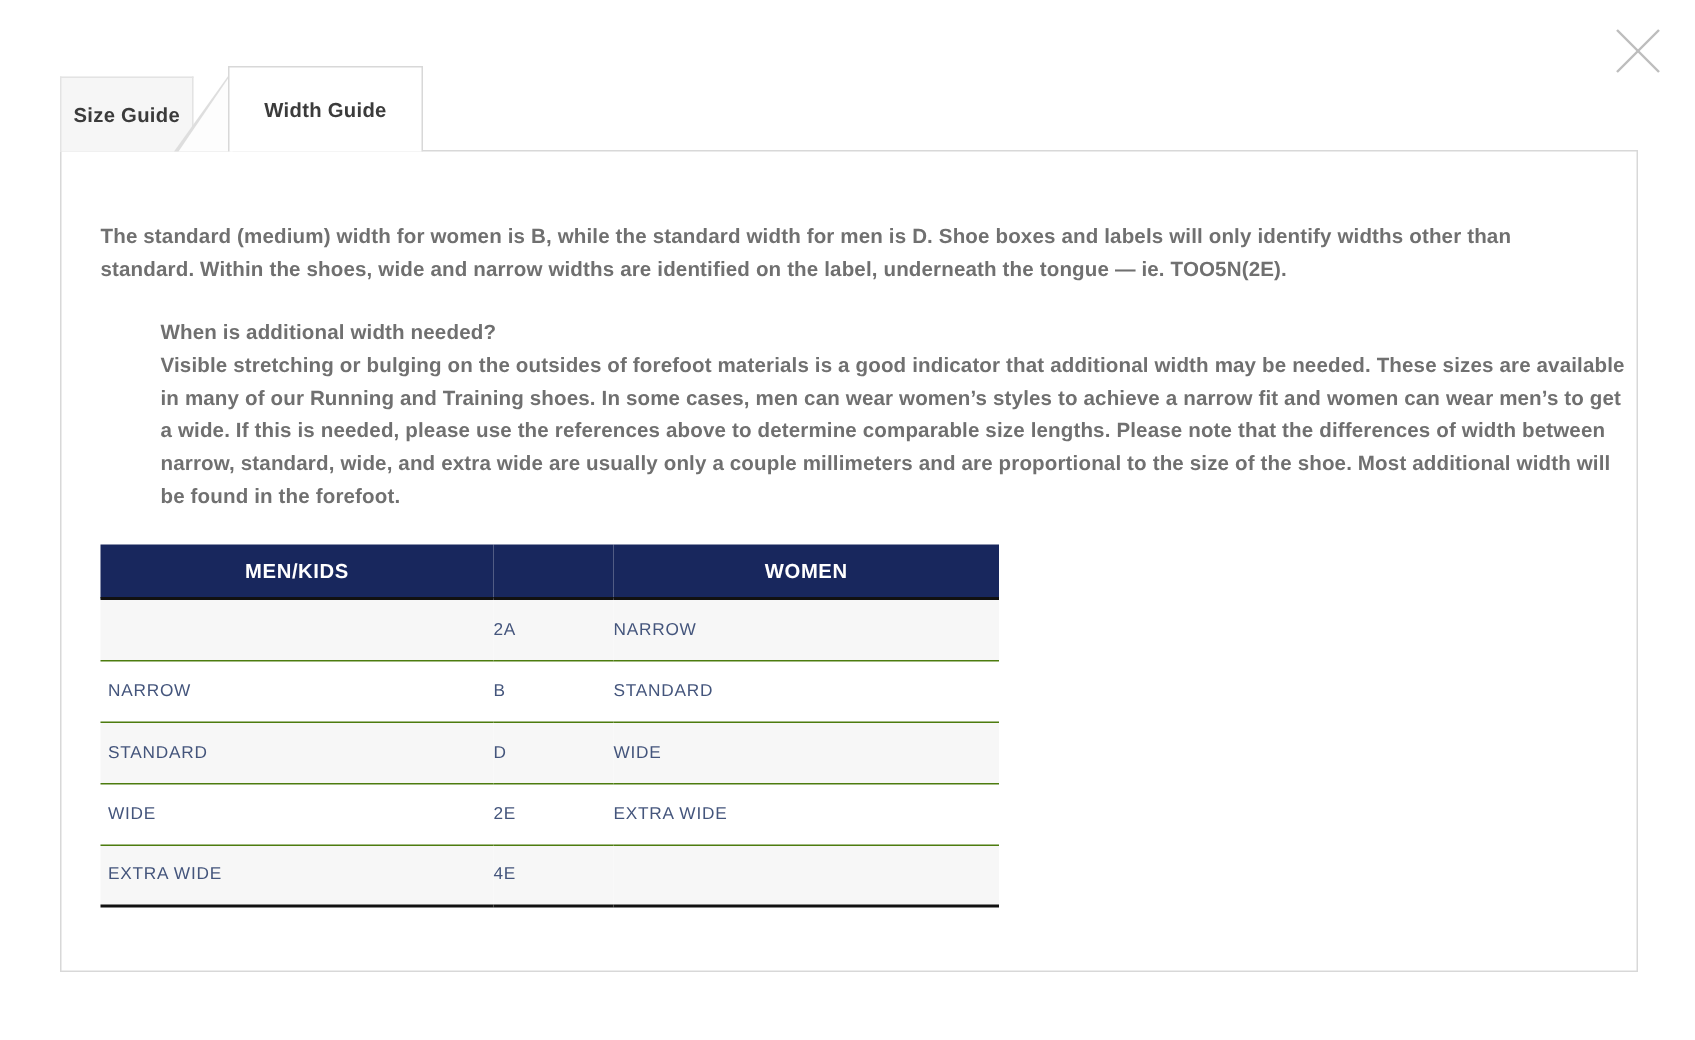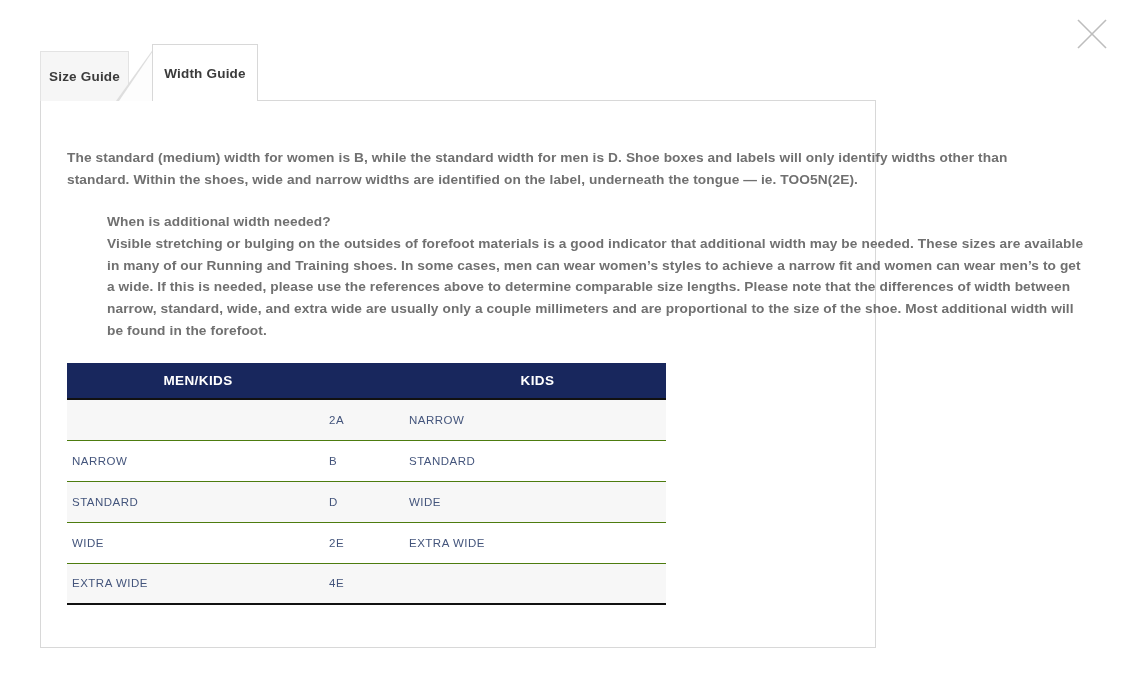--- a/index.html
+++ b/index.html
@@ -9,29 +9,29 @@
 
   
   .close-btn { position:absolute; top:14px; right:18px; width:40px; height:40px; cursor:pointer; }
   .close-btn svg { display:block; }
 
   
   .tabs { position:absolute; left:40px; top:44px; height:57px; }
   .tab { position:absolute; top:7px; height:50px; display:flex; align-items:center; justify-content:center;
          font-size:13.5px; font-weight:bold; color:#3b3b3b; letter-spacing:.2px; cursor:pointer; }
   .tab-inactive { left:0; width:89px; background:#f6f6f6; border:1px solid #e3e3e3; border-bottom:none; z-index:1; }
-  .tab-active { left:112px; top:0; height:57px; width:106px; background:#fff; border:1px solid #d8d8d8; border-bottom:none; z-index:3; }
+  .tab-active { left:112px; top:0; height:57px; width:130px; background:#fff; border:1px solid #d8d8d8; border-bottom:none; z-index:3; }
   
   .tab-fold-shadow { position:absolute; left:76px; top:4px; width:0; height:0;
       border-right:38px solid #dedede; border-top:53px solid transparent; z-index:2; }
   .tab-fold { position:absolute; left:79px; top:4px; width:0; height:0;
       border-right:36px solid #fdfdfd; border-top:53px solid transparent; z-index:2; }
 
   
-  .panel { position:absolute; left:40px; top:100px; width:836px; height:548px; background:#fff; border:1px solid #d8d8d8; }
+  .panel { position:absolute; left:40px; top:100px; width:1052px; height:548px; background:#fff; border:1px solid #d8d8d8; }
 
   .copy { position:absolute; left:26px; width:982px; color:#707070; font-size:13.7px; font-weight:bold; line-height:21.8px; letter-spacing:.1px; }
   .para1 { top:46px; }
   .para2 { top:110px;margin-left:40px; }
 
   
   .wtable { position:absolute; left:26px; top:262px; width:599px; border-collapse:collapse; table-layout:fixed; }
   .wtable th, .wtable td { padding:0; font-weight:normal; }
   .wtable col.c1 { width:262px; }
   .wtable col.c2 { width:80px; }
@@ -79,21 +79,21 @@
     <table class="wtable">
       <colgroup>
           <col class="c1">
           <col class="c2">
           <col class="c3">
         </colgroup>
       <thead>
         <tr>
           <th>MEN/KIDS</th>
           <th></th>
-          <th>KIDS</th>
+          <th>WOMEN</th>
         </tr>
       </thead>
       <tbody>
         <tr>
           <td></td>
           <td>2A</td>
           <td>NARROW</td>
         </tr>
         <tr>
           <td>NARROW</td>

